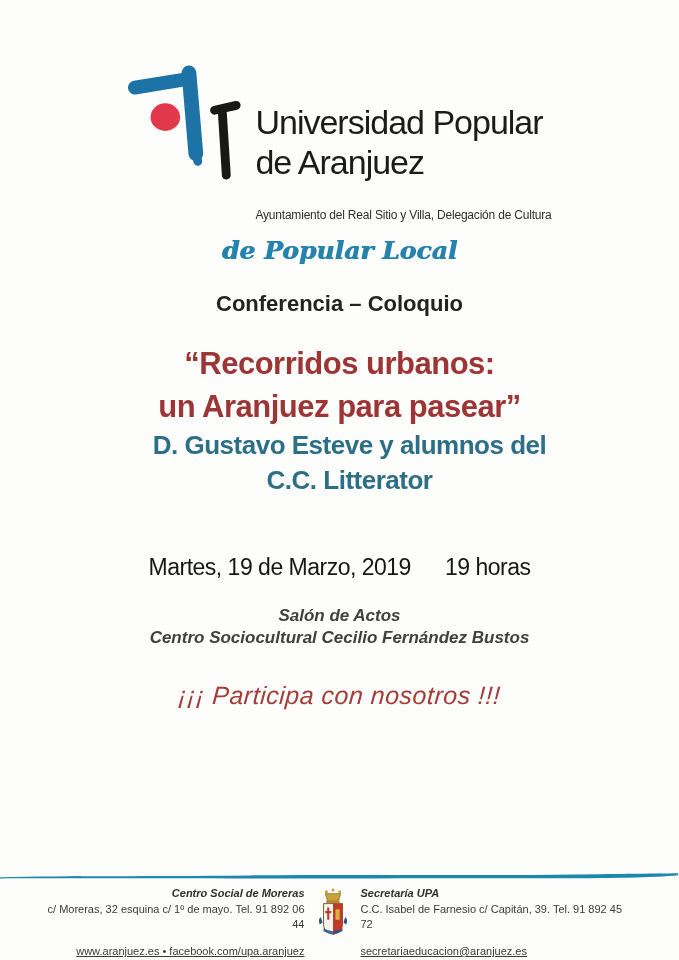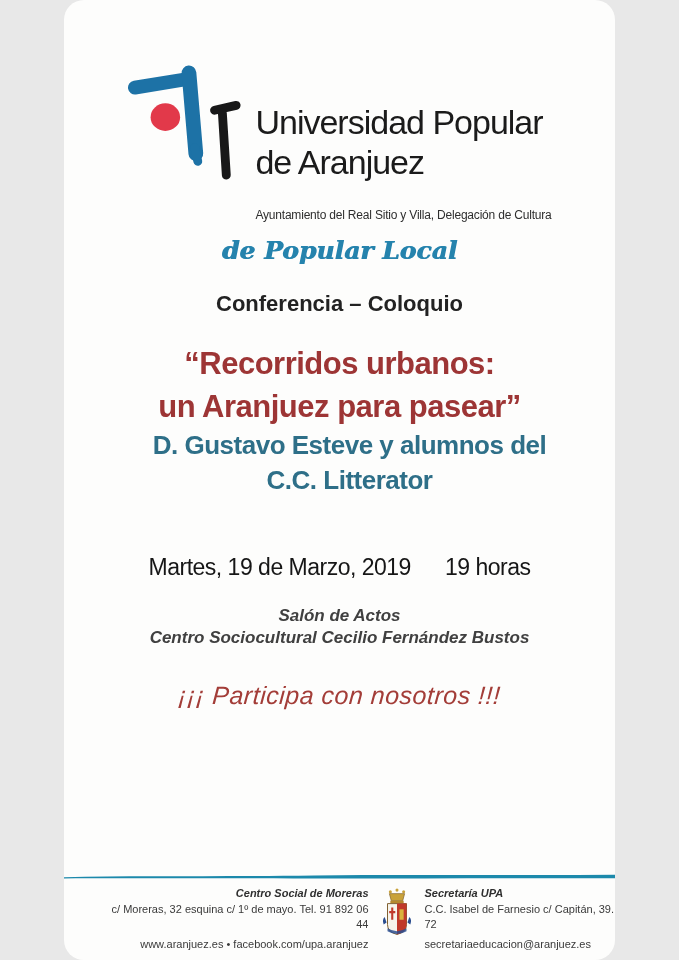--- a/index.html
+++ b/index.html
@@ -1,24 +1,23 @@
 <!DOCTYPE html>
 <html><head>
 <meta charset="utf-8">
 <style>
   html,body{margin:0;padding:0;background:#e8e8e8;}
   .poster{
     position:relative;
-    width:551px;height:960px;
+    width:679px;height:960px;
     margin:0 auto;
     background:#fdfdfc;
     overflow:hidden;
     font-family:"Liberation Sans", sans-serif;
     color:#1c1c1c;
-    border-radius:20px;
   }
   
   .logo-row{
     display:flex;
     justify-content:center;
     align-items:flex-start;
     padding-top:60px;
   }
   .logo-mark{flex:0 0 auto;}
   .org-text{margin-left:10px;padding-top:42px;}
@@ -124,21 +123,21 @@
     align-items:flex-start;
     font-size:11px;
     line-height:15px;
     color:#3a3a3a;
   }
   .footer .col-left{width:258px;text-align:right;}
   .footer .col-right{width:272px;text-align:left;}
   .footer .crest{flex:0 0 auto;margin:0 9px;}
   .footer .f-title{font-weight:bold;font-style:italic;color:#2f2f2f;}
   .footer .f-line{margin-top:1px;}
-  .footer .f-line.mail{margin-top:5px;}
+  .footer .f-line.mail{margin-top:12px;text-decoration:underline;}
 </style>
 </head>
 <body>
 
 <div class="poster">
 
   <div class="logo-row">
     <svg class="logo-mark" width="118" height="130" viewBox="0 0 120 130" aria-hidden="true">
       <path d="M8,27 L57,19" stroke="#1d72a6" stroke-width="14" stroke-linecap="round" fill="none"></path>
       <path d="M63,12 L70,94" stroke="#1d72a6" stroke-width="15" stroke-linecap="round" fill="none"></path>

